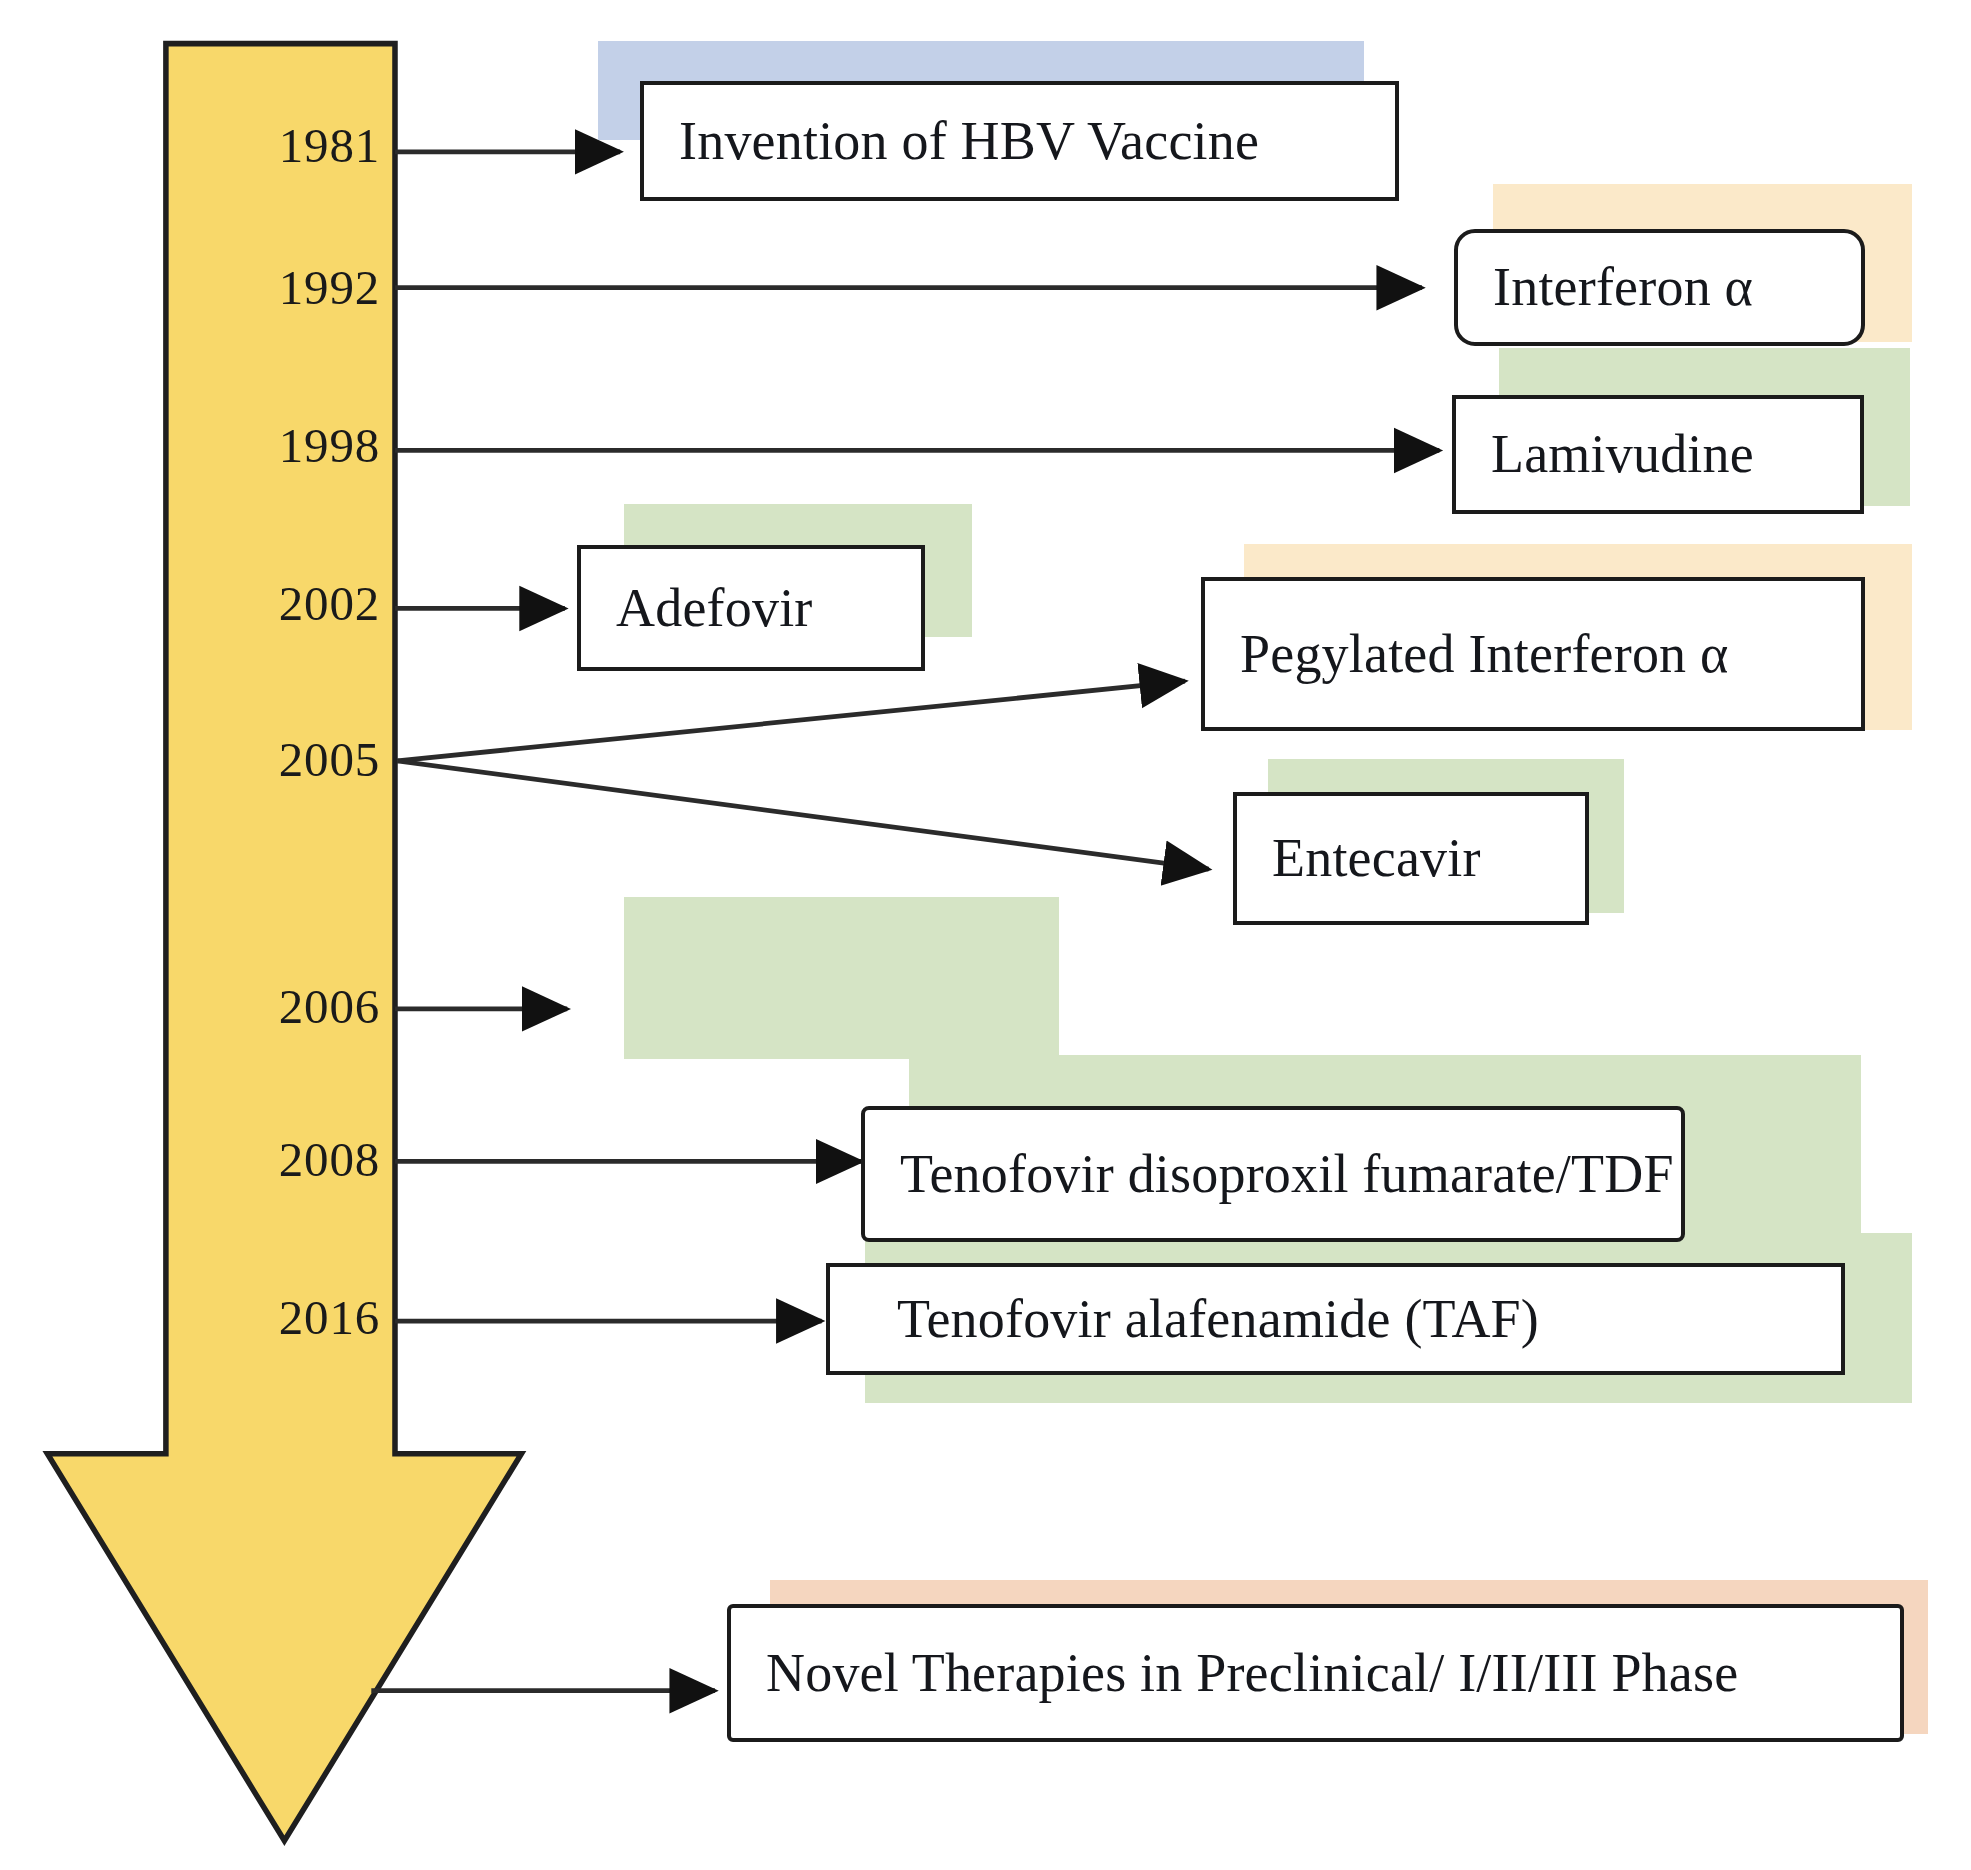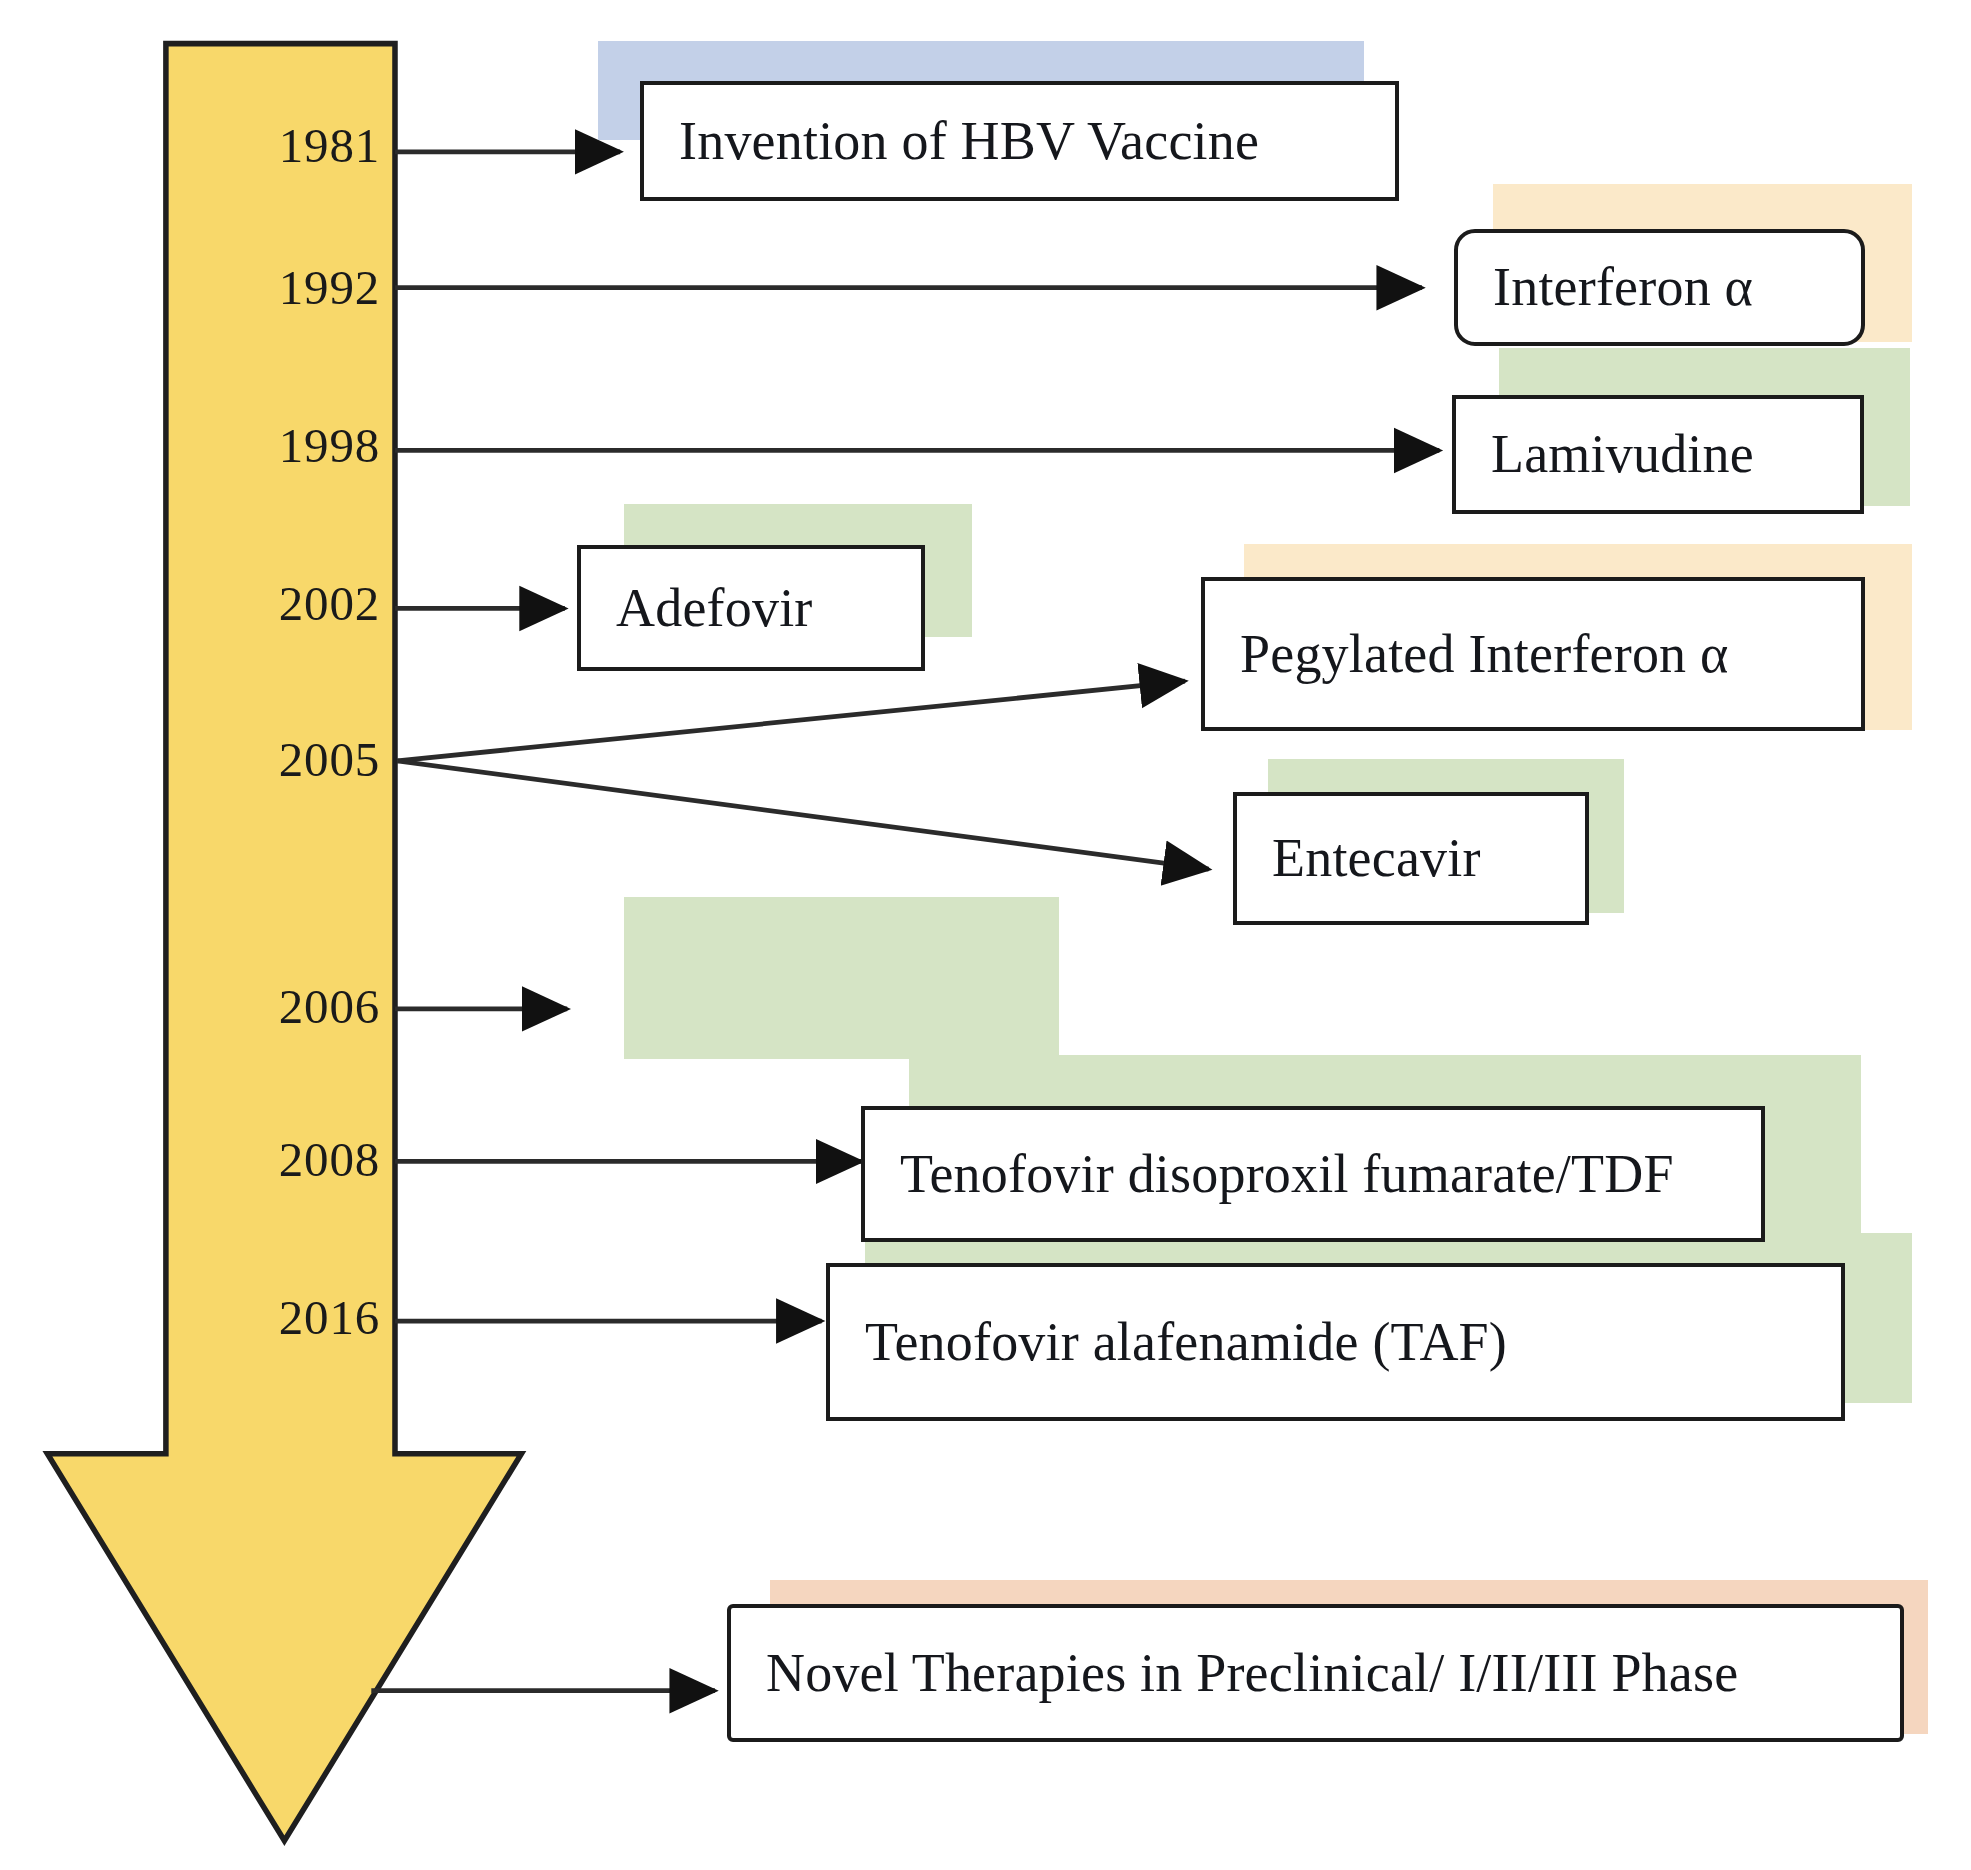--- a/index.html
+++ b/index.html
@@ -84,25 +84,25 @@
 
   <div class="nodebox" style="left:1201px;top:577px;width:664px;height:154px;">
     <span class="lbl">Pegylated Interferon α</span>
   </div>
 
   <div class="nodebox" style="left:1233px;top:792px;width:356px;height:133px;">
     <span class="lbl">Entecavir</span>
   </div>
 
 
-  <div class="nodebox" style="left:861px;top:1106px;width:904px;height:136px;">
+  <div class="nodebox" style="left:861px;top:1106px;width:824px;height:136px;border-radius:8px;">
     <span class="lbl">Tenofovir disoproxil fumarate/TDF</span>
   </div>
 
-  <div class="nodebox" style="left:826px;top:1263px;width:1019px;height:158px;">
+  <div class="nodebox" style="left:826px;top:1263px;width:1019px;height:112px;padding-left:32px;">
     <span class="lbl">Tenofovir alafenamide (TAF)</span>
   </div>
 
   <div class="nodebox" style="left:727px;top:1604px;width:1177px;height:138px;border-radius:6px;">
     <span class="lbl">Novel Therapies in Preclinical/ I/II/III Phase</span>
   </div>
 
 </div>
 
 

